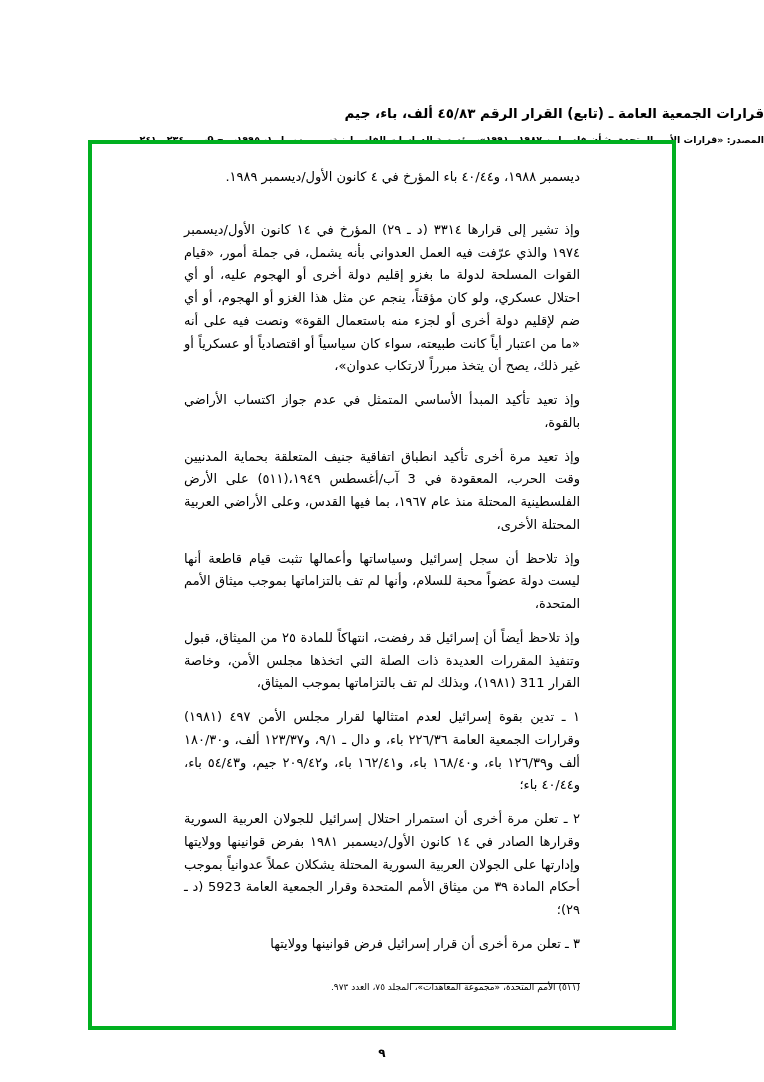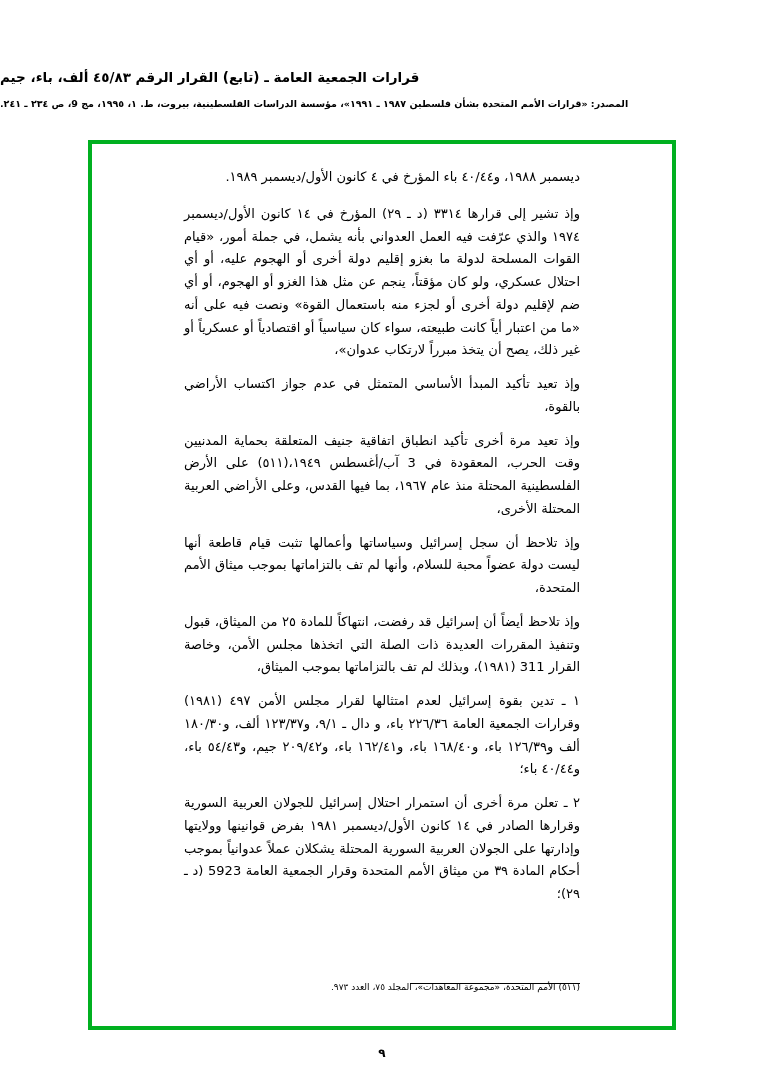--- a/index.html
+++ b/index.html
@@ -15,22 +15,22 @@
     position: relative;
     overflow: hidden;
   }
   .page {
     width: 764px;
     height: 1082px;
     position: relative;
     box-sizing: border-box;
   }
   .header-block {
-    text-align: left;
-    padding-top: 68px;
+    text-align: right;
+    padding-top: 104px;
   }
   .doc-title {
     font-size: 13.5px;
     font-weight: bold;
     letter-spacing: 0px;
     line-height: 1.4;
     direction: rtl;
   }
   .doc-source {
     font-size: 9.5px;
@@ -59,21 +59,21 @@
   }
   p.para {
     margin: 0 0 11px 0;
     font-size: 13px;
     line-height: 1.75;
     text-align: justify;
     text-align-last: right;
     direction: rtl;
   }
   p.para.first {
-    margin-bottom: 14px;
+    margin-bottom: 30px;
   }
   .footnote-rule {
     position: absolute;
     bottom: 42px;
     right: 92px;
     width: 170px;
     border-top: 1px solid #000;
   }
   .footnote {
     position: absolute;
@@ -108,19 +108,20 @@
   <div class="frame">
     <div class="frame-inner">
       <p class="para first">ديسمبر ١٩٨٨، و٤٠/٤٤ باء المؤرخ في ٤ كانون الأول/ديسمبر ١٩٨٩.</p>
       <p class="para">وإذ تشير إلى قرارها ٣٣١٤ (د ـ ٢٩) المؤرخ في ١٤ كانون الأول/ديسمبر ١٩٧٤ والذي عرّفت فيه العمل العدواني بأنه يشمل، في جملة أمور، «قيام القوات المسلحة لدولة ما بغزو إقليم دولة أخرى أو الهجوم عليه، أو أي احتلال عسكري، ولو كان مؤقتاً، ينجم عن مثل هذا الغزو أو الهجوم، أو أي ضم لإقليم دولة أخرى أو لجزء منه باستعمال القوة» ونصت فيه على أنه «ما من اعتبار أياً كانت طبيعته، سواء كان سياسياً أو اقتصادياً أو عسكرياً أو غير ذلك، يصح أن يتخذ مبرراً لارتكاب عدوان»،</p>
       <p class="para">وإذ تعيد تأكيد المبدأ الأساسي المتمثل في عدم جواز اكتساب الأراضي بالقوة،</p>
       <p class="para">وإذ تعيد مرة أخرى تأكيد انطباق اتفاقية جنيف المتعلقة بحماية المدنيين وقت الحرب، المعقودة في 3 آب/أغسطس ١٩٤٩،(٥١١) على الأرض الفلسطينية المحتلة منذ عام ١٩٦٧، بما فيها القدس، وعلى الأراضي العربية المحتلة الأخرى،</p>
       <p class="para">وإذ تلاحظ أن سجل إسرائيل وسياساتها وأعمالها تثبت قيام قاطعة أنها ليست دولة عضواً محبة للسلام، وأنها لم تف بالتزاماتها بموجب ميثاق الأمم المتحدة،</p>
       <p class="para">وإذ تلاحظ أيضاً أن إسرائيل قد رفضت، انتهاكاً للمادة ٢٥ من الميثاق، قبول وتنفيذ المقررات العديدة ذات الصلة التي اتخذها مجلس الأمن، وخاصة القرار 311 (١٩٨١)، وبذلك لم تف بالتزاماتها بموجب الميثاق،</p>
       <p class="para">١ ـ تدين بقوة إسرائيل لعدم امتثالها لقرار مجلس الأمن ٤٩٧ (١٩٨١) وقرارات الجمعية العامة ٢٢٦/٣٦ باء، و دال ـ ٩/١، و١٢٣/٣٧ ألف، و١٨٠/٣٠ ألف و١٢٦/٣٩ باء، و١٦٨/٤٠ باء، و١٦٢/٤١ باء، و٢٠٩/٤٢ جيم، و٥٤/٤٣ باء، و٤٠/٤٤ باء؛</p>
       <p class="para">٢ ـ تعلن مرة أخرى أن استمرار احتلال إسرائيل للجولان العربية السورية وقرارها الصادر في ١٤ كانون الأول/ديسمبر ١٩٨١ بفرض قوانينها وولايتها وإدارتها على الجولان العربية السورية المحتلة يشكلان عملاً عدوانياً بموجب أحكام المادة ٣٩ من ميثاق الأمم المتحدة وقرار الجمعية العامة 5923 (د ـ ٢٩)؛</p>
+      <p class="para">٣ ـ تعلن مرة أخرى أن قرار إسرائيل فرض قوانينها وولايتها</p>
     </div>
     <div class="footnote-rule"></div>
     <div class="footnote">(٥١١) الأمم المتحدة، «مجموعة المعاهدات»، المجلد ٧٥، العدد ٩٧٣.</div>
   </div>
 
   <div class="page-number">٩</div>
 </div>
 
 </body></html>

